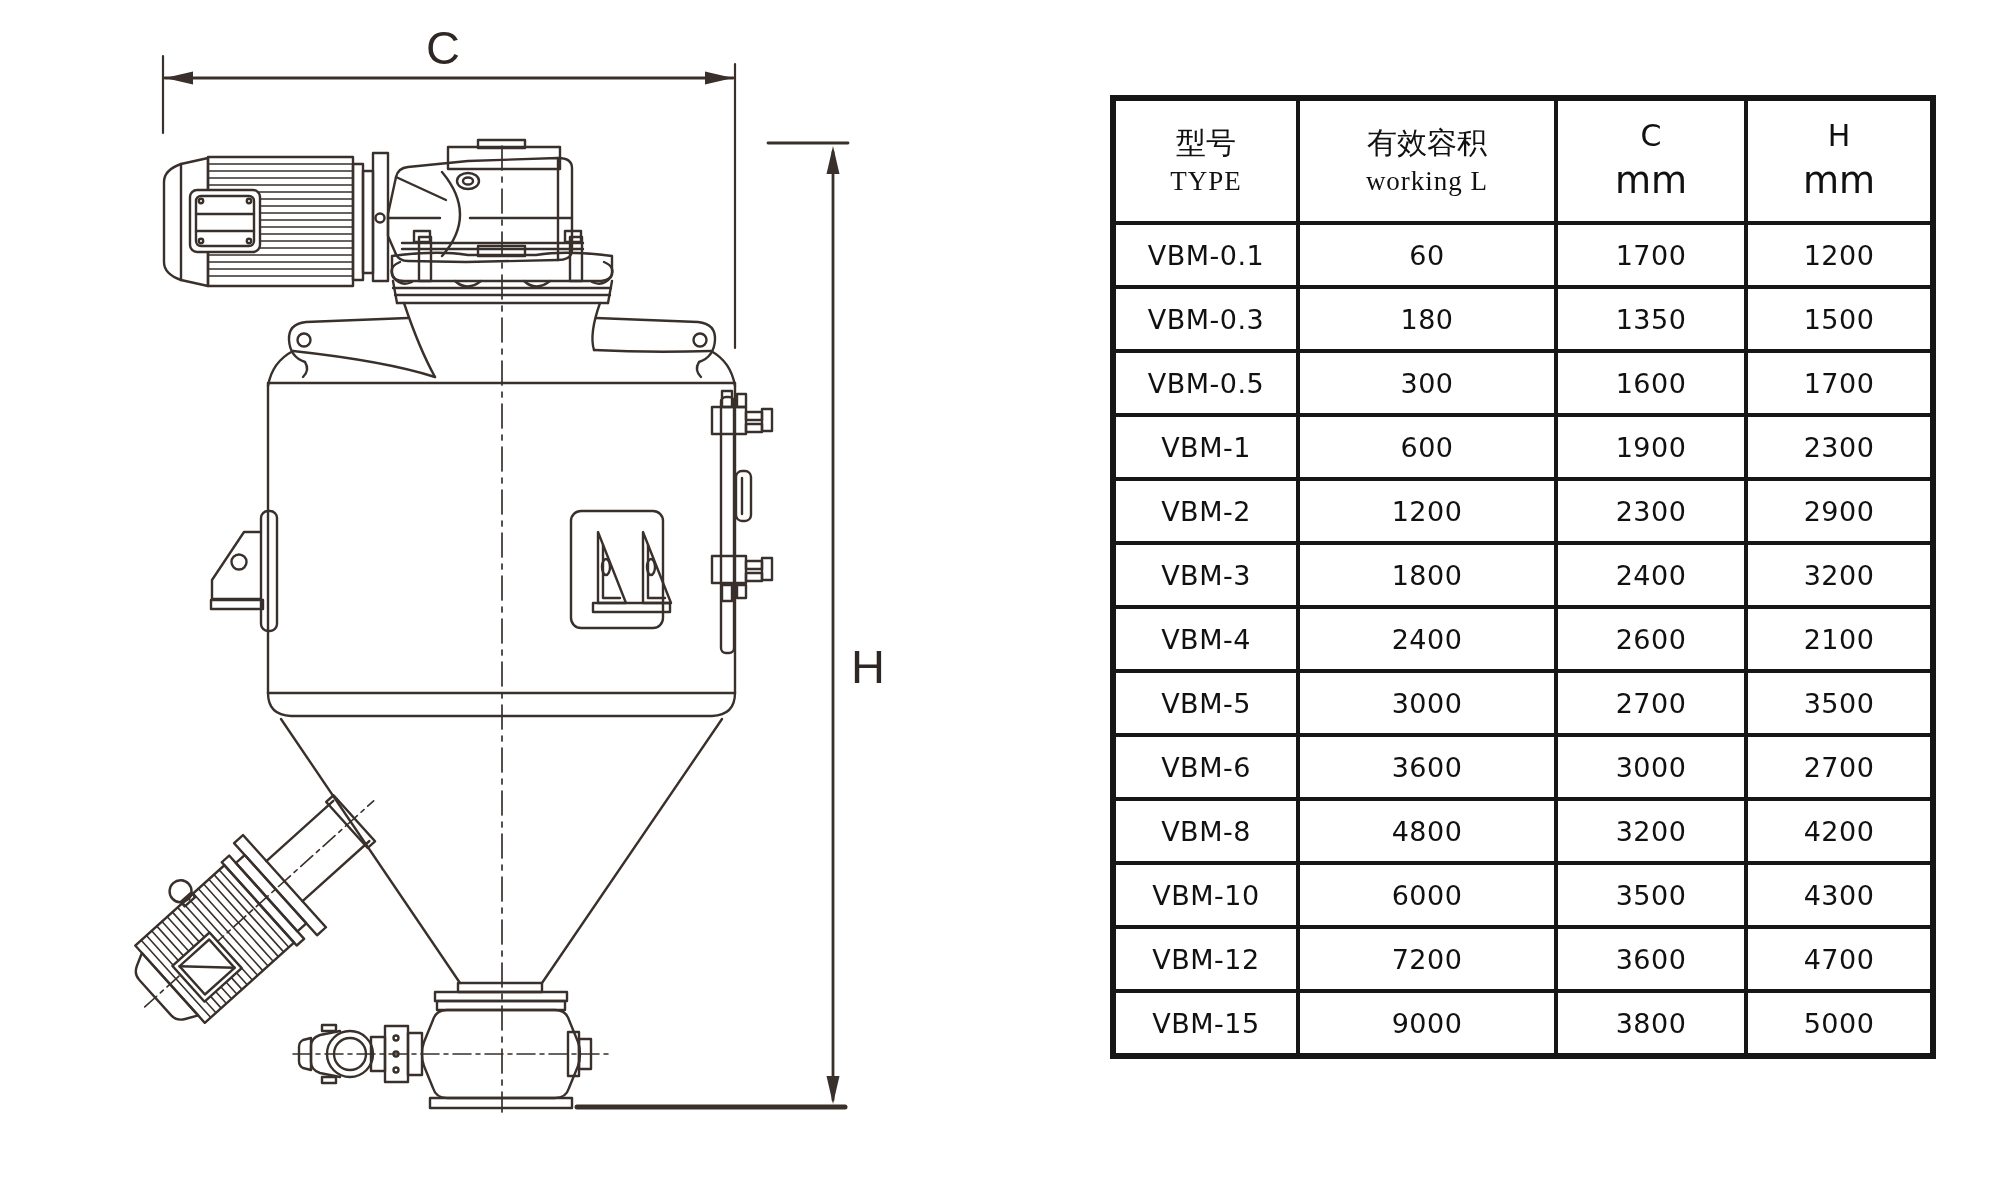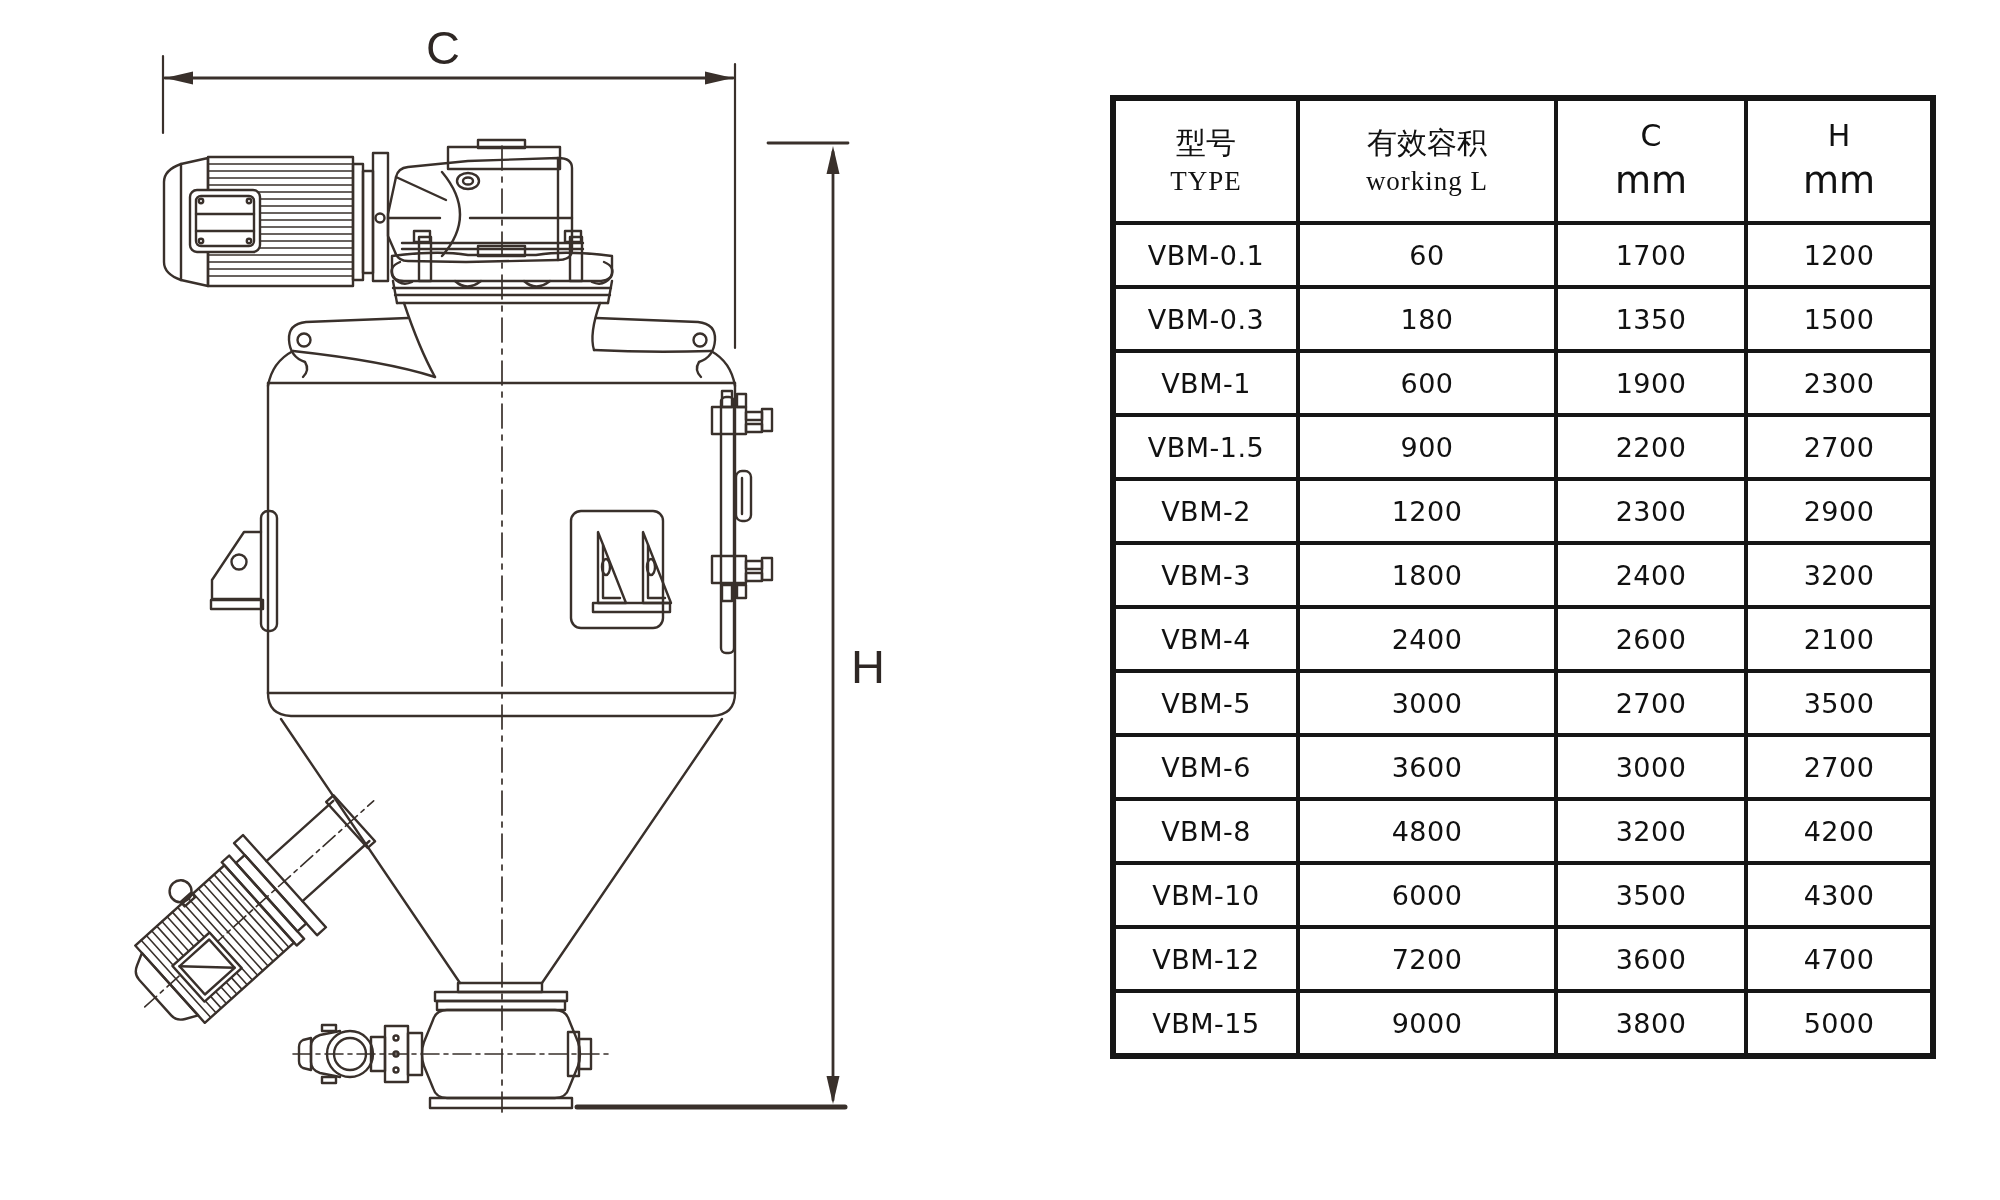--- a/index.html
+++ b/index.html
@@ -290,32 +290,32 @@
           <td>1700</td>
           <td>1200</td>
         </tr>
         <tr>
           <td>VBM-0.3</td>
           <td>180</td>
           <td>1350</td>
           <td>1500</td>
         </tr>
         <tr>
+          <td>VBM-0.5</td>
+          <td>300</td>
+          <td>1600</td>
+          <td>1700</td>
+        </tr>
+        <tr>
           <td>VBM-1</td>
           <td>600</td>
           <td>1900</td>
           <td>2300</td>
         </tr>
         <tr>
-          <td>VBM-1.5</td>
-          <td>900</td>
-          <td>2200</td>
-          <td>2700</td>
-        </tr>
-        <tr>
           <td>VBM-2</td>
           <td>1200</td>
           <td>2300</td>
           <td>2900</td>
         </tr>
         <tr>
           <td>VBM-3</td>
           <td>1800</td>
           <td>2400</td>
           <td>3200</td>

